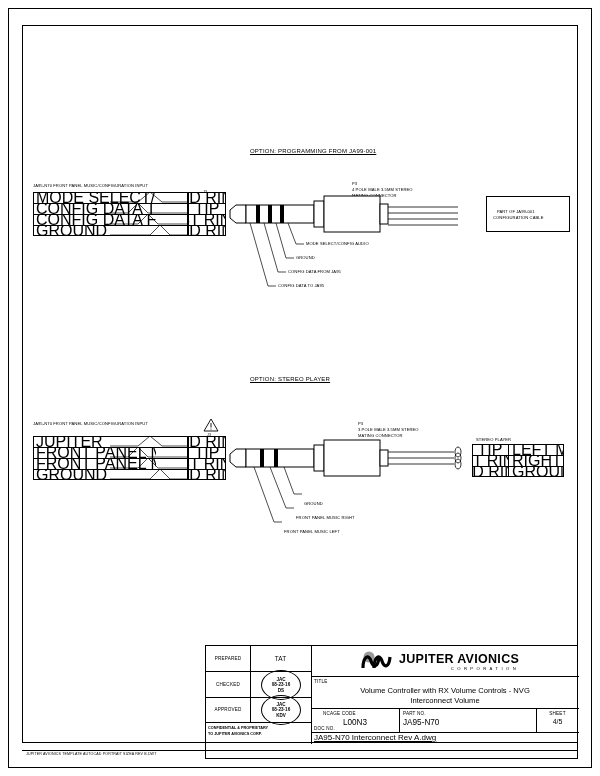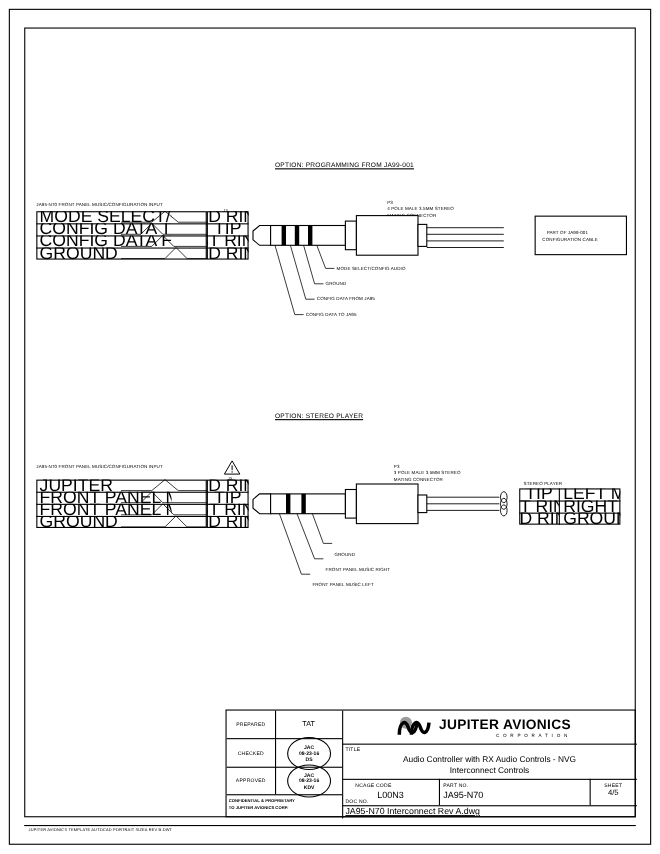--- a/index.html
+++ b/index.html
@@ -19,21 +19,21 @@
   .ln{position:absolute;background:#000;}
   .hline{height:1px;}
   .vline{width:1px;}
   .box{position:absolute;border:1px solid #000;box-sizing:border-box;}
   .cell{position:absolute;box-sizing:border-box;display:flex;
         align-items:center;white-space:nowrap;overflow:hidden;}
   .cellc{justify-content:center;}
   svg{display:block;overflow:visible;}
 
   
-  #titleblock{position:absolute;left:205px;top:645px;width:373px;height:98px;
+  #titleblock{position:absolute;left:205px;top:645px;width:373px;height:114px;
       border:1px solid #000;box-sizing:border-box;padding-left:48px;}
   .tb-label{font-size:4.6px;letter-spacing:.2px;}
   .tb-val{font-size:6.5px;}
   .stamp{position:absolute;width:38px;height:28px;border:1px solid #000;
      border-radius:50%;display:flex;flex-direction:column;align-items:center;
      justify-content:center;font-size:4.6px;font-weight:bold;line-height:1.15;}
   .footer-note{position:absolute;font-size:3.6px;letter-spacing:.15px;}
   .brandwrap{position:absolute;display:flex;align-items:center;gap:4px;}
   .brand-name{font-size:12.5px;font-weight:bold;letter-spacing:.3px;}
   .brand-sub{font-size:4.2px;letter-spacing:3.4px;text-align:right;}
@@ -243,22 +243,22 @@
         <path d="M2,17 C2,5 8,3 10,10 C12,17 17,17 18,6" fill="none" stroke="#000" stroke-width="3.2"></path>
         <path d="M13,17 C13,5 19,3 21,10 C23,17 28,17 29,6" fill="none" stroke="#000" stroke-width="3.2"></path>
       </svg>
       <div>
         <div class="brand-name">JUPITER AVIONICS</div>
         <div class="brand-sub">CORPORATION</div>
       </div>
     </div>
 
     <div class="abs tb-label" style="left:108px;top:33px;">TITLE</div>
-    <div class="abs" style="left:105px;top:40px;width:268px;text-align:center;font-size:7.6px;">Audio Controller with RX Audio Controls - NVG</div>
-    <div class="abs" style="left:105px;top:50px;width:268px;text-align:center;font-size:7.6px;">Interconnect Controls</div>
+    <div class="abs" style="left:105px;top:40px;width:268px;text-align:center;font-size:7.6px;">Volume Controller with RX Volume Controls - NVG</div>
+    <div class="abs" style="left:105px;top:50px;width:268px;text-align:center;font-size:7.6px;">Interconnect Volume</div>
 
     <div class="ln vline" style="left:193px;top:62px;height:24px;"></div>
     <div class="ln vline" style="left:330px;top:62px;height:24px;"></div>
 
     <div class="abs tb-label" style="left:117px;top:65px;">NCAGE CODE</div>
     <div class="abs" style="left:105px;top:72px;width:88px;text-align:center;font-size:8.2px;">L00N3</div>
 
     <div class="abs tb-label" style="left:197px;top:65px;">PART NO.</div>
     <div class="abs" style="left:197px;top:72px;font-size:8.2px;">JA95-N70</div>
 

